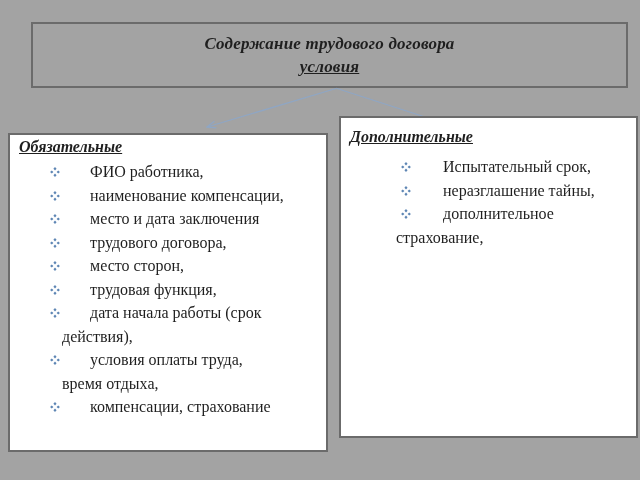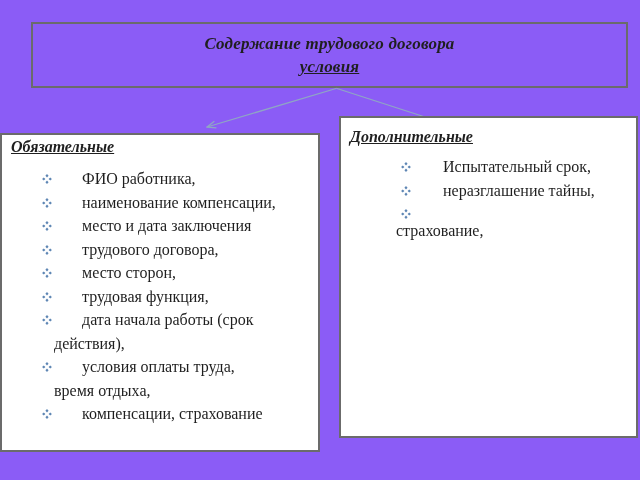--- a/index.html
+++ b/index.html
@@ -5,21 +5,21 @@
   html, body {
     margin: 0;
     padding: 0;
     background: #ffffff;
     font-family: "Liberation Serif", "DejaVu Serif", serif;
   }
   .canvas {
     position: relative;
     width: 640px;
     height: 480px;
-    background: #8b5cf6;
+    background: #a3a3a3;
     overflow: hidden;
     color: var(--c-text, #1f1f1f);
   }
 
   
   .title-box {
     position: absolute;
     left: 31px; top: 22px;
     width: 597px; height: 66px;
     box-sizing: border-box;
@@ -50,35 +50,35 @@
     stroke-linecap: round;
   }
 
   
   .list-box {
     position: absolute;
     box-sizing: border-box;
     border: 2px solid var(--c-border, #6b6b6b);
     background: #ffffff;
   }
-  .list-box.left  { left: 0;   top: 133px; width: 320px; height: 319px; }
+  .list-box.left  { left: 8px;   top: 133px; width: 320px; height: 319px; }
   .list-box.right { left: 339px; top: 116px; width: 299px; height: 322px; }
 
   .box-header {
     font-size: 16px;
     font-style: italic;
     font-weight: 600;
     text-decoration: underline;
     margin-left: 9px;
     white-space: nowrap;
   }
   .list-box.left  .box-header { margin-top: 3px; }
   .list-box.right .box-header { margin-top: 10px; }
 
-  .list { margin-top: 11px; }
+  .list { margin-top: 4px; }
   .list-box.right .list { margin-top: 9px; }
 
   .row {
     display: flex;
     align-items: flex-start;
     line-height: 23.5px;
     font-size: 16px;
     white-space: nowrap;
     padding-left: 40px;
   }
@@ -273,20 +273,21 @@
 
   <div class="row">
     <span class="bullet">
       <svg viewBox="0 0 12 12" width="10" height="10">
         <path style="fill:var(--c-bullet,#5E86B4)" d="M6 0.1 L7.9 2.1 L6 4.1 L4.1 2.1 Z"></path>
         <path style="fill:var(--c-bullet,#5E86B4)" d="M6 7.9 L7.9 9.9 L6 11.9 L4.1 9.9 Z"></path>
         <path style="fill:var(--c-bullet,#5E86B4)" d="M0.1 6 L2.1 4.1 L4.1 6 L2.1 7.9 Z"></path>
         <path style="fill:var(--c-bullet,#5E86B4)" d="M7.9 6 L9.9 4.1 L11.9 6 L9.9 7.9 Z"></path>
       </svg>
     </span>
+    <span class="txt">дополнительное</span>
   </div>
 
   <div class="row nobullet">
 
     <span class="txt">страхование,</span>
   </div>
 
 </div>
   </div>
 

